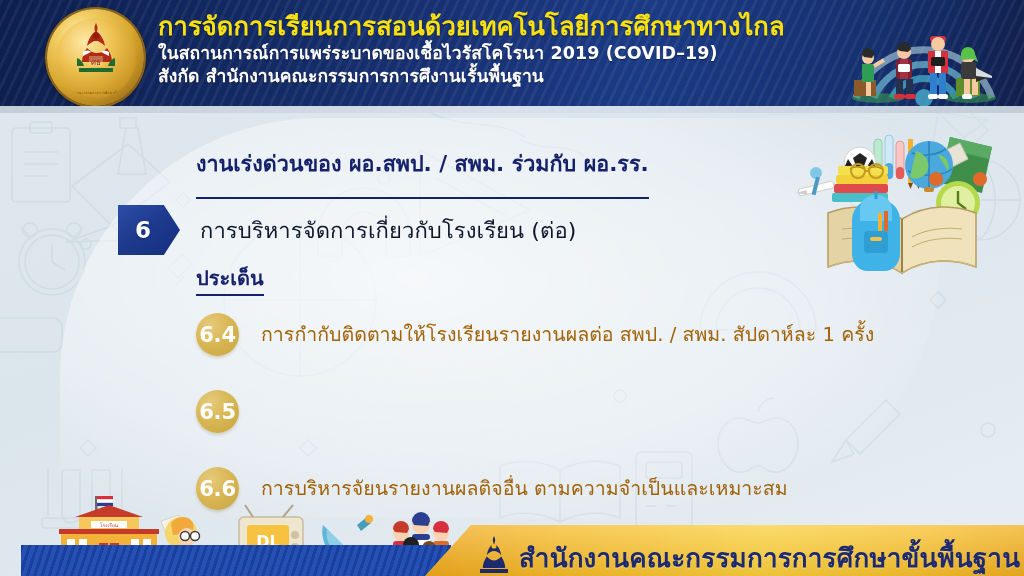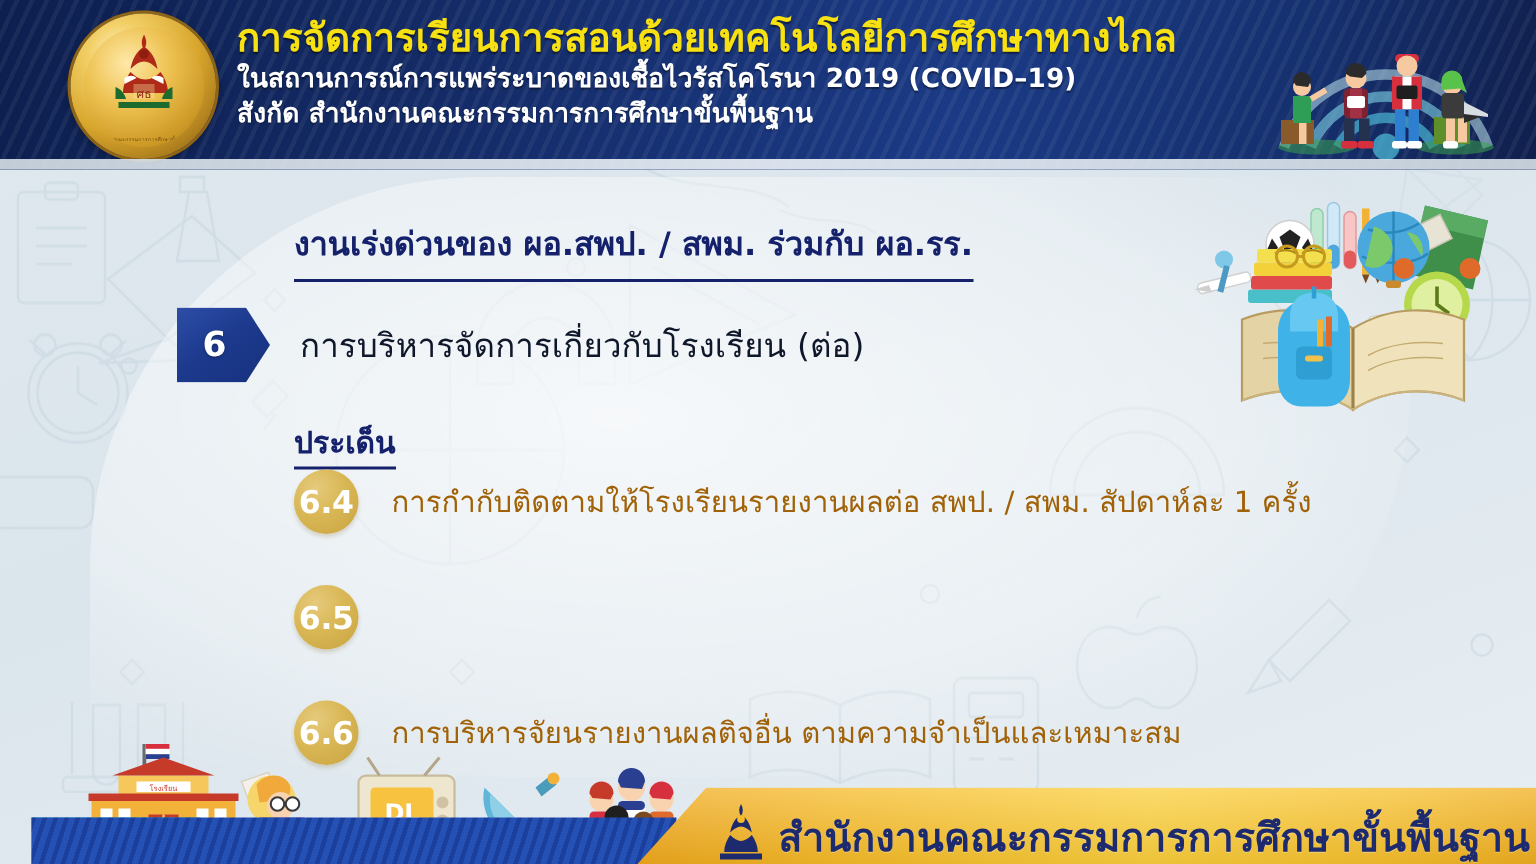--- a/index.html
+++ b/index.html
@@ -73,21 +73,21 @@
     text-shadow: 0 1px 1px rgba(0,0,0,.45);
   }
   .header-art { position: absolute; right: 8px; top: 2px; width: 178px; height: 106px; }
 
   
   .content { position: absolute; left: 0; top: 113px; width: 1024px; height: 400px; }
 
   .section-heading {
     position: absolute; left: 196px; top: 38px;
     font-size: 21.5px; font-weight: 700; color: #15226b;
-    border-bottom: 2.4px solid #15226b; padding-bottom: 8px;
+    border-bottom: 2.4px solid #15226b; padding-bottom: 19px;
     line-height: 1.25;
   }
 
   .step-row { position: absolute; left: 118px; top: 92px; display: flex; align-items: center; }
   .step-badge {
     width: 62px; height: 50px; position: relative;
     background: linear-gradient(145deg, #2d4ea8 0%, #1d3a8e 45%, #16307c 100%);
     clip-path: polygon(0 0, 74% 0, 100% 50%, 74% 100%, 0 100%);
     display: flex; align-items: center; justify-content: center;
     box-shadow: 2px 3px 5px rgba(20,40,90,.28);
@@ -95,21 +95,21 @@
   .step-badge span {
     color: #fff; font-size: 23px; font-weight: 700;
     margin-right: 12px; text-shadow: 0 1px 2px rgba(0,0,0,.35);
   }
   .step-text {
     margin-left: 20px; font-size: 22px; color: #0f172a; font-weight: 400;
     letter-spacing: .1px;
   }
 
   .issues-label {
-    position: absolute; left: 196px; top: 166px;
+    position: absolute; left: 196px; top: 149px;
     font-size: 20px; font-weight: 700; color: #15226b;
     border-bottom: 2.2px solid #15226b; padding-bottom: 0px;
   }
 
   .bullets { position: absolute; left: 196px; top: 200px; width: 790px; }
   .bullet {
     display: flex; align-items: center; margin-bottom: 34px;
   }
   .bullet-badge {
     flex: 0 0 auto;
@@ -260,21 +260,21 @@
           </g>
           <text x="23" y="43" font-size="8" text-anchor="middle" fill="#8b1e0f" font-family="DejaVu Sans, sans-serif">ศธ</text>
         </svg>
         <div class="ring-text">สำนักงานคณะกรรมการการศึกษาขั้นพื้นฐาน</div>
       </div>
     </div>
 
     <div class="title-block">
       <div class="title-main">การจัดการเรียนการสอนด้วยเทคโนโลยีการศึกษาทางไกล</div>
       <div class="title-sub">ในสถานการณ์การแพร่ระบาดของเชื้อไวรัสโคโรนา 2019 (COVID–19)</div>
-      <div class="title-sub">สังกัด สำนักงานคณะกรรมการการศึกษาขั้นพื้นฐาน</div>
+      <div class="title-sub">สังกัด สำนักงานคณะกรรมการการศึงานเรั้นพื้นฐาน</div>
     </div>
 
     <svg class="header-art" viewBox="0 0 178 106" xmlns="http://www.w3.org/2000/svg">
 
       <g fill="none" stroke="#bfe6ef" stroke-width="7" opacity=".55">
         <path d="M18 96a72 72 0 01136 0"></path>
       </g>
       <g fill="none" stroke="#7fd3e6" stroke-width="7" opacity=".6">
         <path d="M36 96a54 54 0 01100 0"></path>
       </g>

